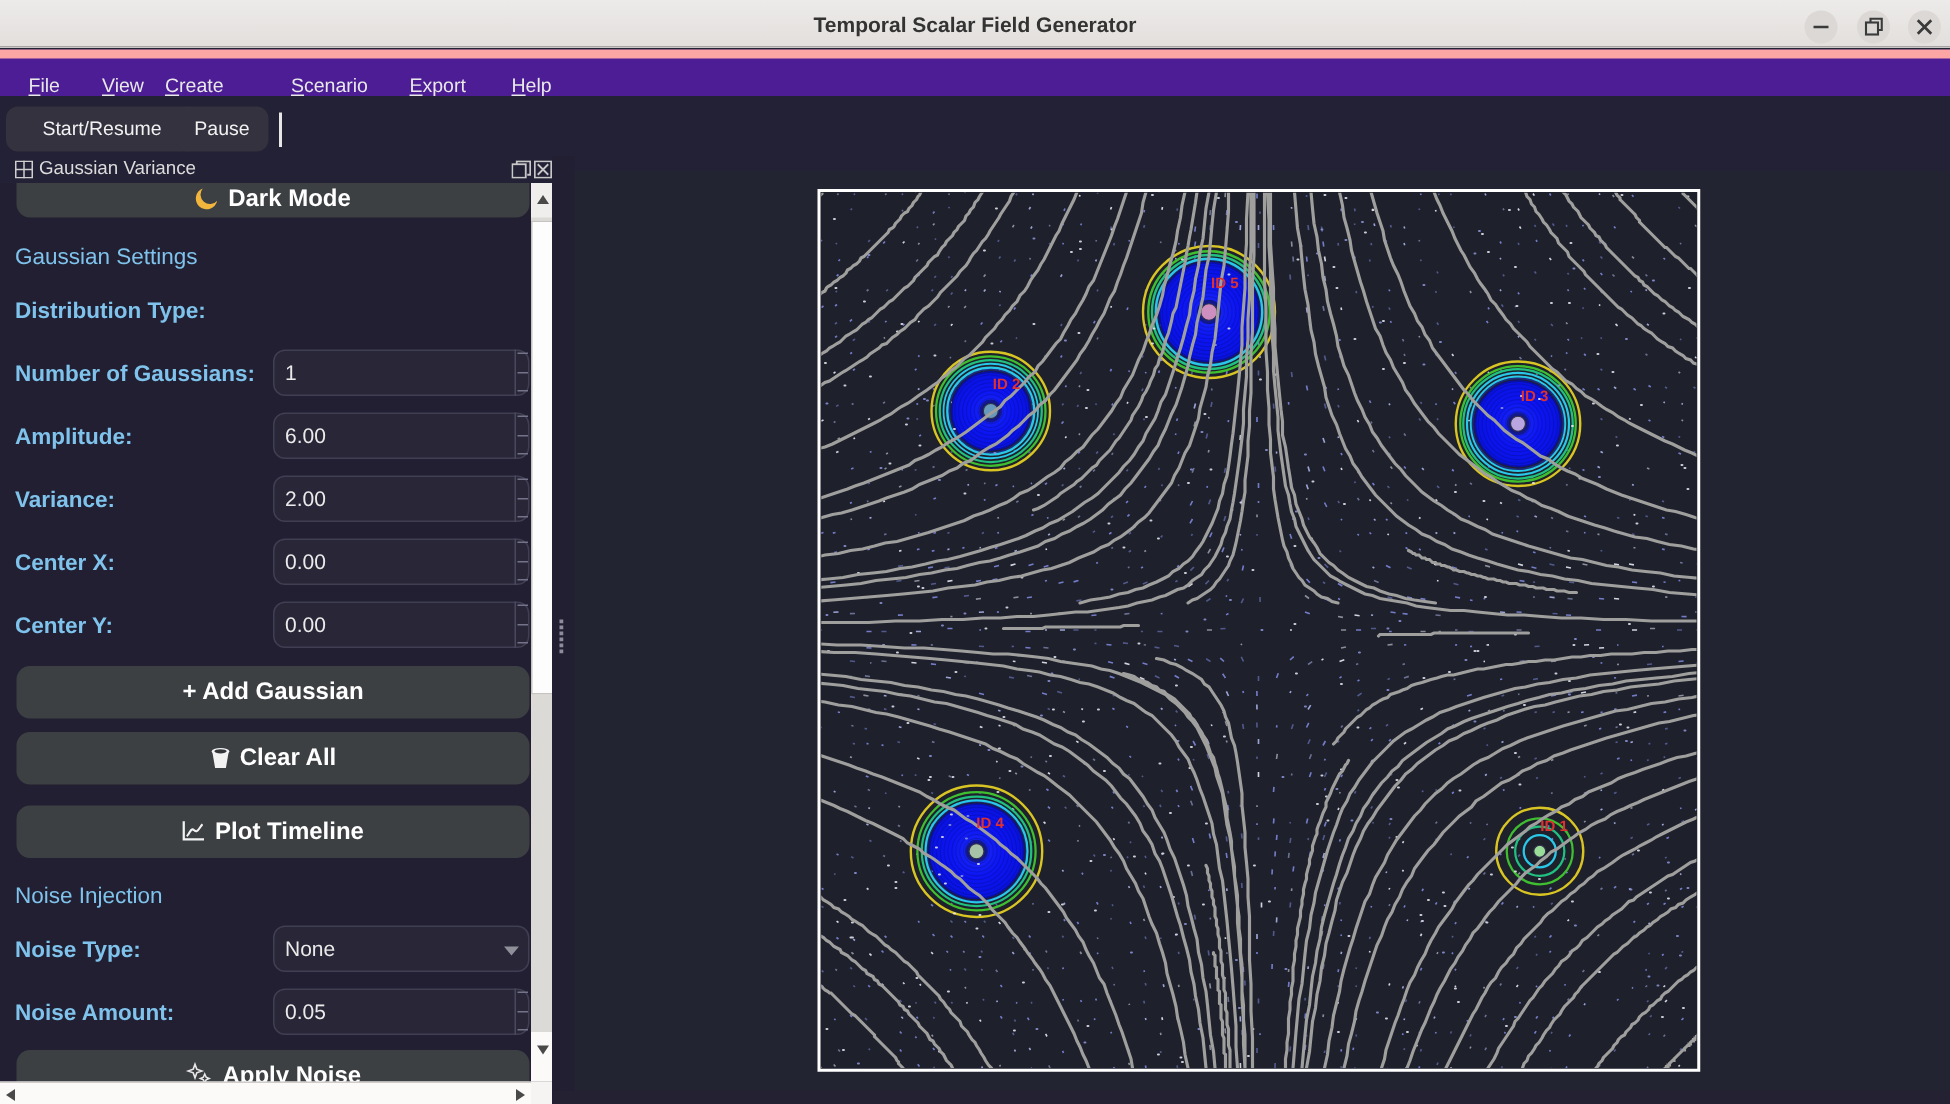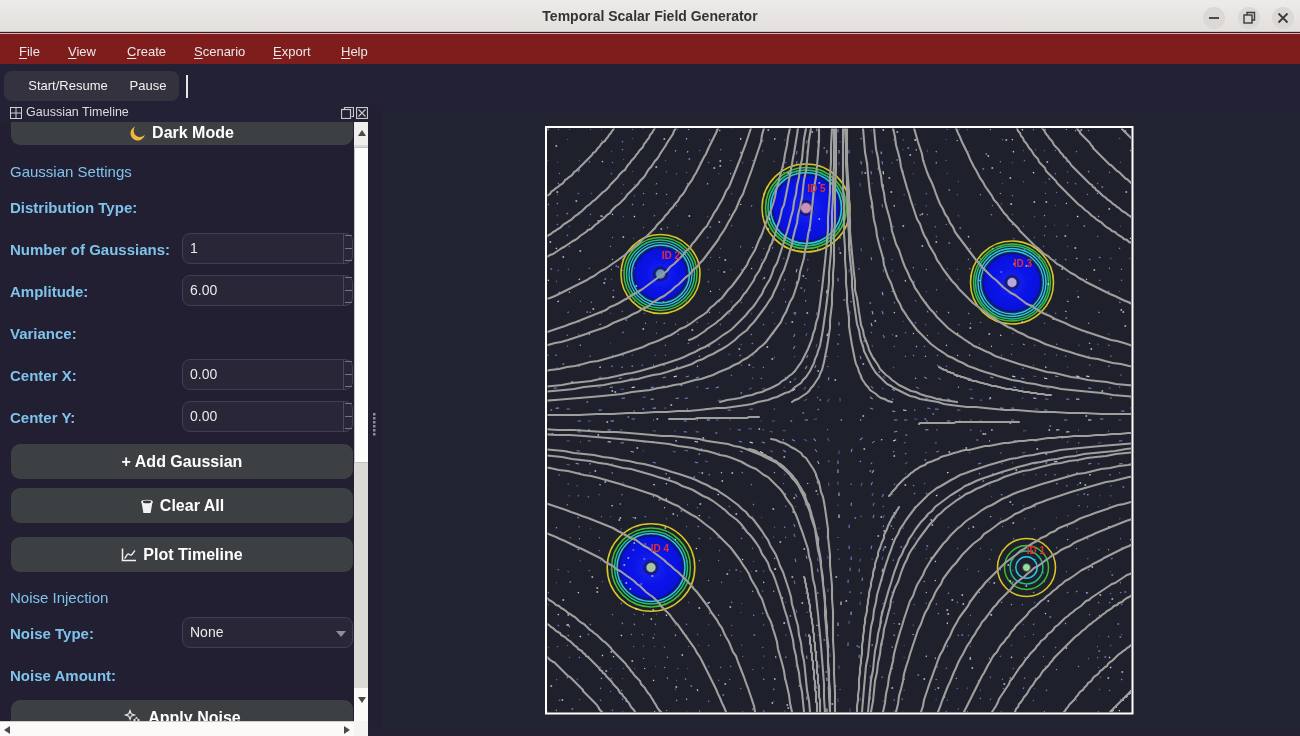--- a/index.html
+++ b/index.html
@@ -4,21 +4,21 @@
 *{margin:0;padding:0;box-sizing:border-box}
 html,body{width:1300px;height:736px;overflow:hidden;font-family:"Liberation Sans",sans-serif}
 body{position:relative;background:#222431}
 .abs{position:absolute}
 
 #titlebar{left:0;top:0;width:1300px;height:32px;background:linear-gradient(#edebe9,#e2dfdd);border-bottom:1px solid #c9c6c4}
 #title{width:100%;text-align:center;line-height:32px;font-size:14px;font-weight:bold;color:#333}
 .winbtn{position:absolute;top:6.5px;width:22px;height:22px;border-radius:50%;background:#dbd8d6;color:#333}
 .winbtn svg{position:absolute;left:0;top:0}
 
-#menubar{left:0;top:33px;width:1300px;height:31px;background:#7f1d1d;border-top:1px solid #fca5a5;color:#e9e9e9;font-size:13px}
+#menubar{left:0;top:33px;width:1300px;height:31px;background:#4c1d95;border-top:6px solid #fca5a5;color:#e9e9e9;font-size:13px}
 #menubar span{position:absolute;top:10px}
 #menubar u{text-decoration:underline;text-underline-offset:2px}
 
 #toolbar{left:0;top:64px;width:1300px;height:40px;background:#232135}
 .tbtn{position:absolute;top:7px;height:30px;background:#34323f;border-radius:8px;color:#f2f2f2;font-size:13px;text-align:center;line-height:29px}
 
 #docktitle{left:0;top:104px;width:368px;height:18px;background:#232135;color:#dcdcdc;font-size:12.5px}
 
 #dock{left:0;top:122px;width:368px;height:614px;background:#211f31;overflow:hidden}
 .lbl{position:absolute;left:10px;color:#7fc3ec;font-weight:bold;font-size:15px}
@@ -56,37 +56,37 @@
     </div>
   <div class="winbtn" style="left:1271.5px">
       <svg width="22" height="22">
         <path d="M6.5 6.5L15.5 15.5M15.5 6.5L6.5 15.5" stroke="#3a3a3a" stroke-width="1.8"></path>
       </svg>
     </div>
 </div>
 <div id="menubar" class="abs">
   <span style="left:19px"><u>F</u>ile</span>
   <span style="left:68px"><u>V</u>iew</span>
-  <span style="left:127px"><u>C</u>reate</span>
+  <span style="left:110px"><u>C</u>reate</span>
   <span style="left:194px"><u>S</u>cenario</span>
   <span style="left:273px"><u>E</u>xport</span>
   <span style="left:341px"><u>H</u>elp</span>
 </div>
 <div id="toolbar" class="abs">
   <div class="tbtn" style="left:4px;width:128px">Start/Resume</div>
   <div class="tbtn" style="left:117px;width:62px">Pause</div>
   <div class="abs" style="left:186px;top:11px;width:2px;height:23px;background:#e6e6e6"></div>
 </div>
 <div id="docktitle" class="abs">
   <svg class="abs" width="12" height="12" style="left:10px;top:3px">
       <rect x="0.5" y="0.5" width="11" height="11" fill="none" stroke="#cfcfcf"></rect>
       <line x1="6" y1="0" x2="6" y2="12" stroke="#cfcfcf"></line>
       <line x1="0" y1="6" x2="12" y2="6" stroke="#cfcfcf"></line>
     </svg>
-  <span class="abs" style="left:26px;top:1px">Gaussian Timeline</span>
+  <span class="abs" style="left:26px;top:1px">Gaussian Variance</span>
   <svg class="abs" width="13" height="12" style="left:341px;top:3px">
       <rect x="0.5" y="2.5" width="9" height="9" fill="none" stroke="#c8c8c8" stroke-width="1.2"></rect>
       <path d="M3.5 2.5V0.5H12.5V9.5H10.5" fill="none" stroke="#c8c8c8" stroke-width="1.2"></path>
     </svg>
   <svg class="abs" width="12" height="12" style="left:356px;top:3px">
       <rect x="0.5" y="0.5" width="11" height="11" fill="none" stroke="#c8c8c8" stroke-width="1.2"></rect>
       <path d="M2.5 2.5l7 7M9.5 2.5l-7 7" stroke="#c8c8c8" stroke-width="1.2"></path>
     </svg>
 </div>
 <div id="dock" class="abs">
@@ -99,20 +99,21 @@
 
   <div class="lbl" style="top:77px">Distribution Type:</div>
 
   <div class="lbl" style="top:119px">Number of Gaussians:</div>
   <div class="inp" style="top:111px">1<div class="spincol"></div></div>
 
   <div class="lbl" style="top:161px">Amplitude:</div>
   <div class="inp" style="top:153px">6.00<div class="spincol"></div></div>
 
   <div class="lbl" style="top:203px">Variance:</div>
+  <div class="inp" style="top:195px">2.00<div class="spincol"></div></div>
 
   <div class="lbl" style="top:245px">Center X:</div>
   <div class="inp" style="top:237px">0.00<div class="spincol"></div></div>
 
   <div class="lbl" style="top:287px">Center Y:</div>
   <div class="inp" style="top:279px">0.00<div class="spincol"></div></div>
 
   <div class="gbtn" style="top:366px"><svg width="14" height="16" style="vertical-align:-3px;margin-right:6px">
         <path d="M1.6 4.5L3.4 15h7.2l1.8-10.5z" fill="#f2f2f2"></path>
         <ellipse cx="7" cy="4" rx="5.9" ry="2.3" fill="#f2f2f2"></ellipse>
@@ -123,20 +124,21 @@
         <path d="M1.5 0.5v12h13.5" fill="none" stroke="#f2f2f2" stroke-width="1.5"></path>
         <path d="M3.5 10.5c1.8-1.2 2.2-4.4 3.6-4.6 1.2-.2 1.6 1.6 3 1.2 1.5-.4 2.4-3.2 3.9-4.6" fill="none" stroke="#f2f2f2" stroke-width="1.4"></path>
       </svg>Plot Timeline</div>
 
   <div class="hdr" style="top:467px">Noise Injection</div>
 
   <div class="lbl" style="top:503px">Noise Type:</div>
   <div class="inp" style="top:495px">None<div class="combo-arrow"></div></div>
 
   <div class="lbl" style="top:545px">Noise Amount:</div>
+  <div class="inp" style="top:537px">0.05<div class="spincol"></div></div>
 
   <div class="gbtn" style="top:578px;height:40px">
     <svg width="20" height="17" style="vertical-align:-3px;margin-right:5px">
         <path d="M7 1.5l1.2 3.3 3.3 1.2-3.3 1.2L7 10.5 5.8 7.2 2.5 6l3.3-1.2z" fill="none" stroke="#e8e8e8" stroke-width="1.1"></path>
         <path d="M13.5 8l.9 2.1 2.1.9-2.1.9-.9 2.1-.9-2.1-2.1-.9 2.1-.9z" fill="none" stroke="#e8e8e8" stroke-width="1"></path>
       </svg>Apply Noise</div>
 </div>
 
 <div id="vsb" class="abs">
   <div class="topbtn"></div>

